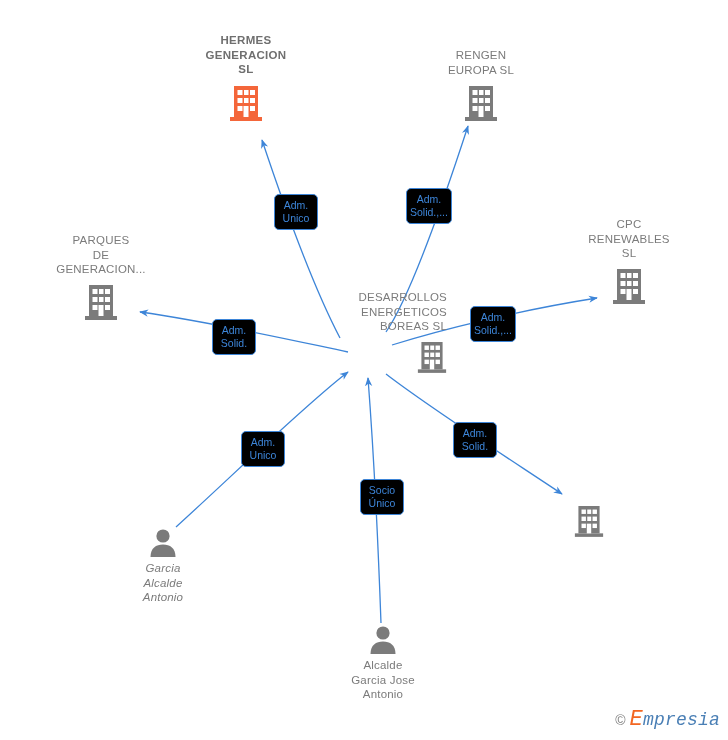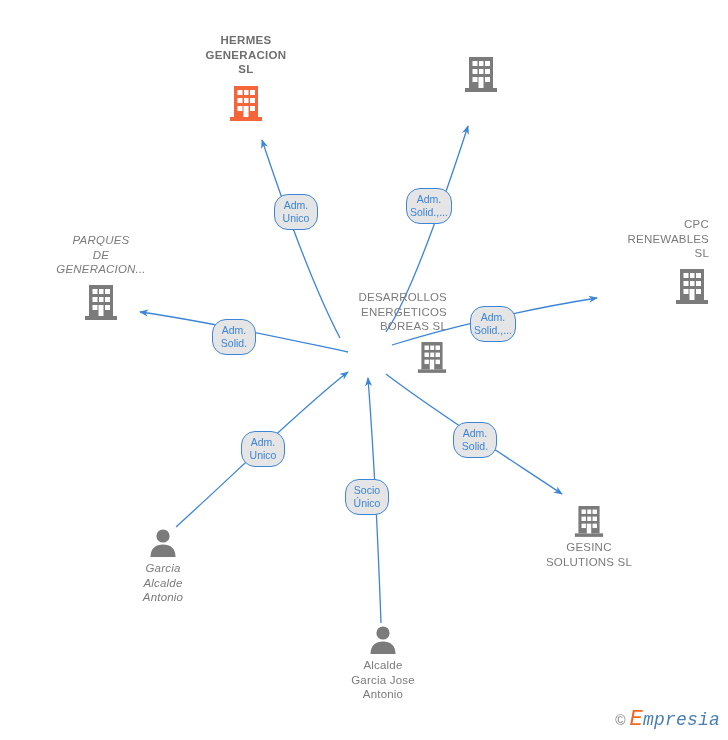--- a/index.html
+++ b/index.html
@@ -52,23 +52,23 @@
     display: block;
     margin: 0 auto;
     line-height: 0;
   }
   .node.label-top .node-icon { margin-top: 4px; }
   .node.label-bottom .node-label { margin-top: 3px; }
 
   .edge-label {
     position: absolute;
     box-sizing: border-box;
-    background: #e5e5e5;
+    background: #000000;
     border: 1.3px solid #3d85d8;
-    border-radius: 14px;
+    border-radius: 5px;
     color: #3d85d8;
     font-size: 10.5px;
     line-height: 13px;
     text-align: center;
     padding: 4px 3px 4px 3px;
     white-space: pre-line;
     min-width: 44px;
   }
   .watermark {
     position: absolute;
@@ -138,59 +138,61 @@
         <rect x="15" y="13" width="4.5" height="5" fill="#ffffff"></rect>
         <rect x="21" y="13" width="5" height="5" fill="#ffffff"></rect>
         <rect x="8.5" y="21" width="5" height="5" fill="#ffffff"></rect>
         <rect x="21" y="21" width="5" height="5" fill="#ffffff"></rect>
         <rect x="14.5" y="21" width="5" height="11" fill="#ffffff"></rect>
       </svg>
     </span>
   </div>
 
   <div class="node company label-top" style="left:481px; top:48px;">
+    <span class="node-label">RENGEN
+EUROPA  SL</span>
     <span class="node-icon" style="margin-top:8px;">
       <svg width="34" height="36" viewBox="0 0 34 36" xmlns="http://www.w3.org/2000/svg">
         <rect x="5" y="1" width="24" height="31" fill="#7b7b7b"></rect>
         <rect x="1" y="32" width="32" height="4" fill="#7b7b7b"></rect>
         <rect x="8.5" y="5" width="5" height="5" fill="#ffffff"></rect>
         <rect x="15" y="5" width="4.5" height="5" fill="#ffffff"></rect>
         <rect x="21" y="5" width="5" height="5" fill="#ffffff"></rect>
         <rect x="8.5" y="13" width="5" height="5" fill="#ffffff"></rect>
         <rect x="15" y="13" width="4.5" height="5" fill="#ffffff"></rect>
         <rect x="21" y="13" width="5" height="5" fill="#ffffff"></rect>
         <rect x="8.5" y="21" width="5" height="5" fill="#ffffff"></rect>
         <rect x="21" y="21" width="5" height="5" fill="#ffffff"></rect>
         <rect x="14.5" y="21" width="5" height="11" fill="#ffffff"></rect>
       </svg>
     </span>
   </div>
 
-  <div class="node company label-top" style="left:629px; top:217px;text-align:right;">
+  <div class="node company label-top" style="left:629px; top:217px;">
     <span class="node-label">CPC
 RENEWABLES
 SL</span>
     <span class="node-icon" style="margin-top:7px;">
       <svg width="34" height="36" viewBox="0 0 34 36" xmlns="http://www.w3.org/2000/svg">
         <rect x="5" y="1" width="24" height="31" fill="#7b7b7b"></rect>
         <rect x="1" y="32" width="32" height="4" fill="#7b7b7b"></rect>
         <rect x="8.5" y="5" width="5" height="5" fill="#ffffff"></rect>
         <rect x="15" y="5" width="4.5" height="5" fill="#ffffff"></rect>
         <rect x="21" y="5" width="5" height="5" fill="#ffffff"></rect>
         <rect x="8.5" y="13" width="5" height="5" fill="#ffffff"></rect>
         <rect x="15" y="13" width="4.5" height="5" fill="#ffffff"></rect>
         <rect x="21" y="13" width="5" height="5" fill="#ffffff"></rect>
         <rect x="8.5" y="21" width="5" height="5" fill="#ffffff"></rect>
         <rect x="21" y="21" width="5" height="5" fill="#ffffff"></rect>
         <rect x="14.5" y="21" width="5" height="11" fill="#ffffff"></rect>
       </svg>
     </span>
   </div>
 
-  <div class="node company label-top" style="left:101px; top:233px;font-style:italic;">
+  <div class="node company label-top" style="left:101px; top:233px;">
     <span class="node-label">PARQUES
 DE
 GENERACION...</span>
     <span class="node-icon" style="margin-top:7px;">
       <svg width="34" height="36" viewBox="0 0 34 36" xmlns="http://www.w3.org/2000/svg">
         <rect x="5" y="1" width="24" height="31" fill="#7b7b7b"></rect>
         <rect x="1" y="32" width="32" height="4" fill="#7b7b7b"></rect>
         <rect x="8.5" y="5" width="5" height="5" fill="#ffffff"></rect>
         <rect x="15" y="5" width="4.5" height="5" fill="#ffffff"></rect>
         <rect x="21" y="5" width="5" height="5" fill="#ffffff"></rect>
@@ -234,22 +236,20 @@
         <rect x="15" y="5" width="4.5" height="5" fill="#ffffff"></rect>
         <rect x="21" y="5" width="5" height="5" fill="#ffffff"></rect>
         <rect x="8.5" y="13" width="5" height="5" fill="#ffffff"></rect>
         <rect x="15" y="13" width="4.5" height="5" fill="#ffffff"></rect>
         <rect x="21" y="13" width="5" height="5" fill="#ffffff"></rect>
         <rect x="8.5" y="21" width="5" height="5" fill="#ffffff"></rect>
         <rect x="21" y="21" width="5" height="5" fill="#ffffff"></rect>
         <rect x="14.5" y="21" width="5" height="11" fill="#ffffff"></rect>
       </svg>
     </span>
-    <span class="node-label">GESINC
-SOLUTIONS  SL</span>
   </div>
 
   <div class="node person label-bottom" style="left:163px; top:528px;font-style:italic;">
     <span class="node-icon">
       <svg width="30" height="30" viewBox="0 0 30 30" xmlns="http://www.w3.org/2000/svg">
         <circle cx="15" cy="8" r="6.6" fill="#7b7b7b"></circle>
         <path d="M 2.5 29 C 2.5 20 8 16.5 15 16.5 C 22 16.5 27.5 20 27.5 29 Z" fill="#7b7b7b"></path>
       </svg>
     </span>
     <span class="node-label">Garcia
@@ -280,21 +280,21 @@
 
   <div class="edge-label" style="left:212px; top:319px;">Adm.
 Solid.</div>
 
   <div class="edge-label" style="left:453px; top:422px;">Adm.
 Solid.</div>
 
   <div class="edge-label" style="left:241px; top:431px;">Adm.
 Unico</div>
 
-  <div class="edge-label" style="left:345px; top:479px;">Socio
+  <div class="edge-label" style="left:360px; top:479px;">Socio
 Único</div>
 
   <div class="watermark">
     <span class="wm-c">©</span>
     <span class="wm-text"><span class="wm-first">E</span><span>mpresia</span></span>
   </div>
 
 </div>
 
 </body></html>

